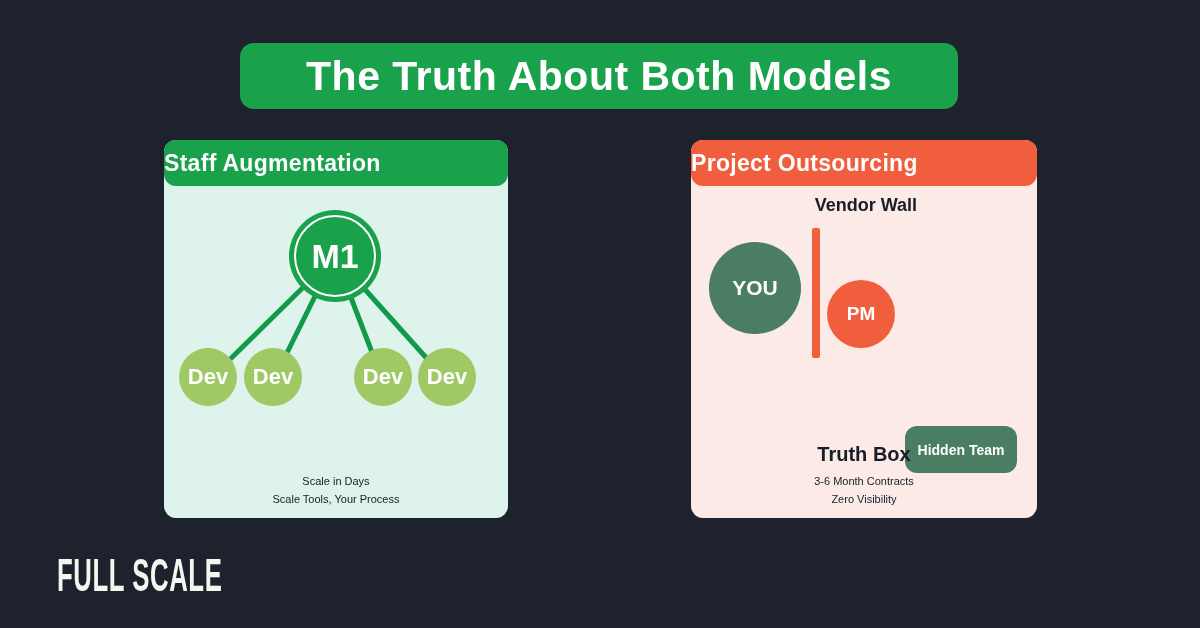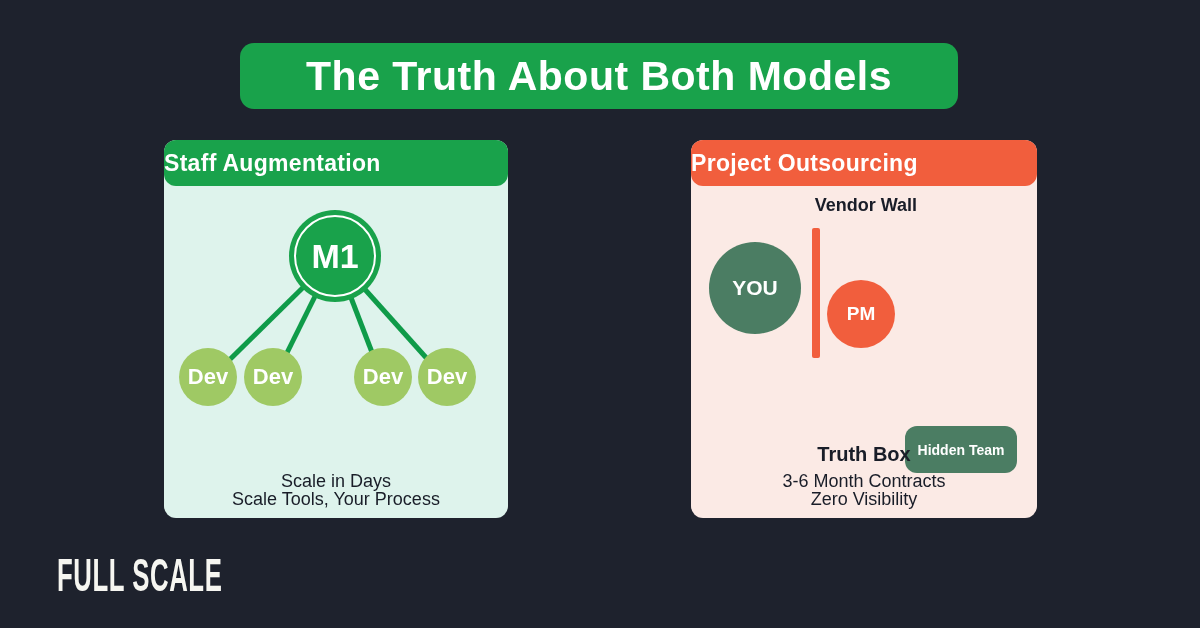--- a/index.html
+++ b/index.html
@@ -62,21 +62,21 @@
   .dev.d0 { left: 15px; }
   .dev.d1 { left: 80px; }
   .dev.d2 { left: 190px; }
   .dev.d3 { left: 254px; }
 
   .panel-caption {
     position: absolute; left: 0; right: 0; text-align: center;
     color: var(--c-textdark);
   }
   .caption-headline { top: 303px; font-size: 20px; font-weight: 700; }
-  .caption-lines { top: 332px; font-size: 18px; line-height: 18px; }
+  .caption-lines { top: 332px; font-size: 11px; line-height: 18px; }
 
   
   .vs-circle {
     position: absolute; left: 554px; top: 261px;
     width: 92px; height: 92px; border-radius: 50%;
     background: #ffffff;
     display: flex; align-items: center; justify-content: center;
     color: var(--c-textdark); font-size: 27px; font-weight: 700;
   }
 

